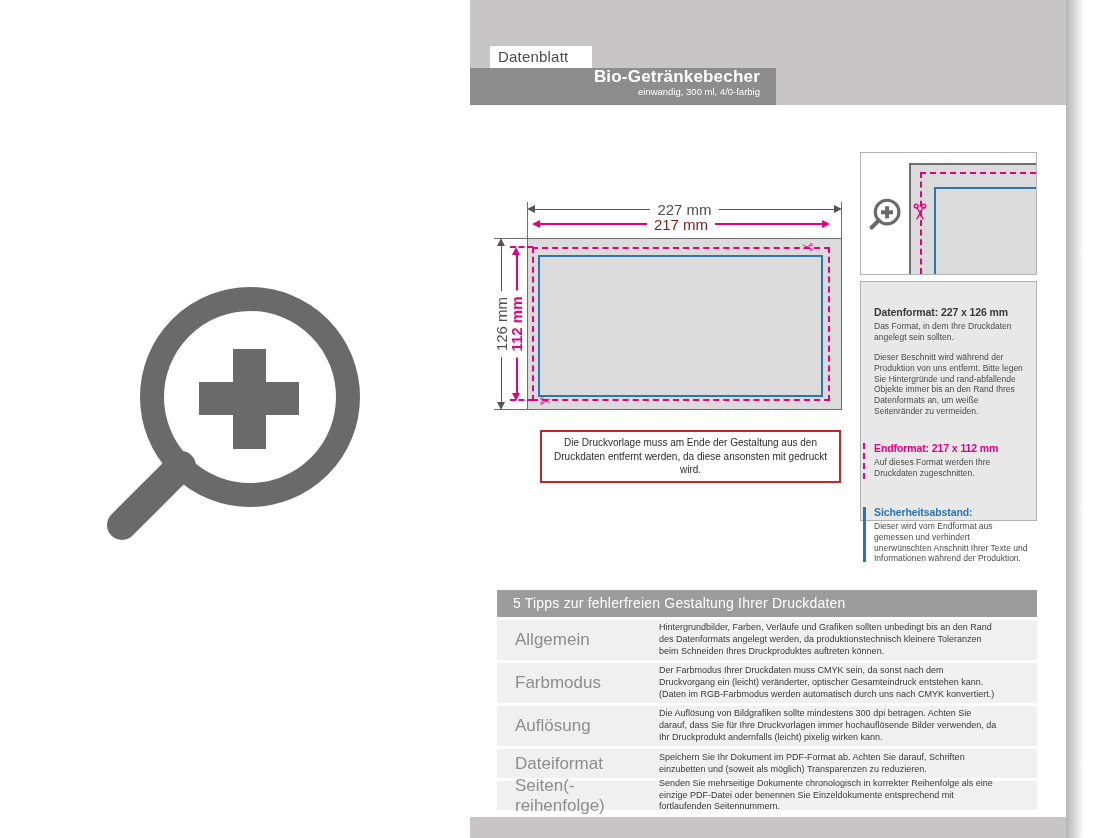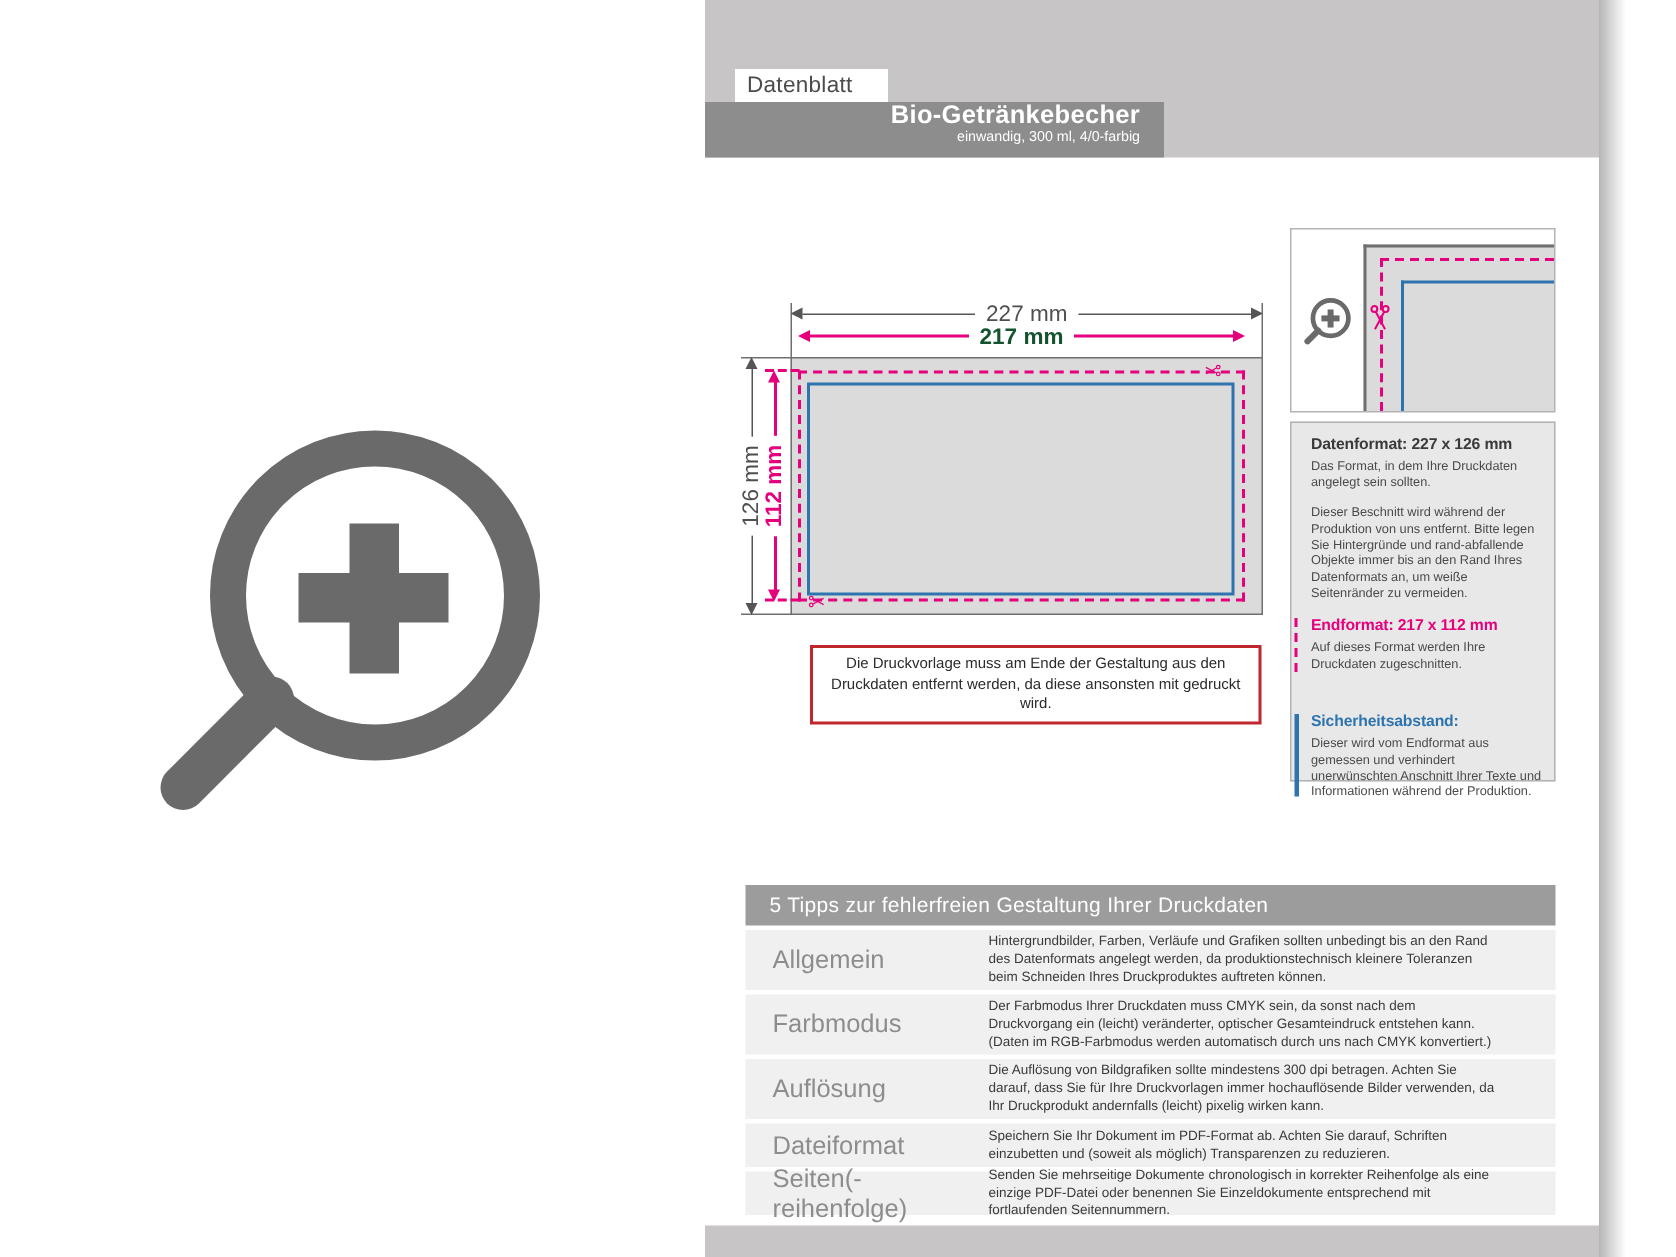--- a/index.html
+++ b/index.html
@@ -41,21 +41,21 @@
                  border:2px solid #2e75b0; }
 
   .hdim { position:absolute; display:flex; align-items:center; height:14px; }
   .hdim .seg { flex:1; height:1px; background:#555555; }
   .hdim .al { width:0;height:0;border-top:4px solid transparent;border-bottom:4px solid transparent;border-right:8px solid #555555; }
   .hdim .ar { width:0;height:0;border-top:4px solid transparent;border-bottom:4px solid transparent;border-left:8px solid #555555; }
   .hdim .lbl { padding:0 7px; font-size:15px; color:#4f4f4f; white-space:nowrap; }
   .hdim.magenta .seg { background:#e5007d; height:2px; }
   .hdim.magenta .al { border-right-color:#e5007d; }
   .hdim.magenta .ar { border-left-color:#e5007d; }
-  .hdim.magenta .lbl { color:#14532d; font-weight:bold; }
+  .hdim.magenta .lbl { color:#7f1d1d; font-weight:normal; }
   #dim-227 { left:527px; top:202px; width:315px; }
   #dim-217 { left:532px; top:217px; width:298px; }
 
   .vdim { position:absolute; width:14px; }
   .vdim .vline { position:absolute; left:6.5px; top:6px; bottom:6px; width:1px; background:#555555; }
   .vdim .au { position:absolute; top:0; left:3px; width:0;height:0;
               border-left:4px solid transparent;border-right:4px solid transparent;border-bottom:8px solid #555555; }
   .vdim .ad { position:absolute; bottom:0; left:3px; width:0;height:0;
               border-left:4px solid transparent;border-right:4px solid transparent;border-top:8px solid #555555; }
   .vdim .vlbl { position:absolute; top:50%; left:50%; transform:translate(-50%,-50%) rotate(-90deg);
@@ -83,26 +83,26 @@
                    background:#dcdbdb; border-left:2px solid #6f6f6f; border-top:2px solid #6f6f6f; }
   #detail-dashed { position:absolute; left:59px; top:19px; right:0; bottom:0;
                    border-left:2px dashed #e5007d; border-top:2px dashed #e5007d; }
   #detail-blue   { position:absolute; left:73px; top:34px; right:0; bottom:0;
                    border-left:2px solid #2e75b0; border-top:2px solid #2e75b0; }
   #mag-small { position:absolute; left:8px; top:44px; width:32px; height:35px; color:#6a6a6a; }
   #detail-scissors { position:absolute; left:50px; top:49px; width:18px; height:20px; color:#e5007d; }
 
   
   #panel { position:absolute; left:860px; top:281px; width:177px; height:240px;
-           background:#e9e8e8; border:1px solid #b3b2b2; padding:8px 8px 8px 0; }
+           background:#e9e8e8; border:1px solid #b3b2b2; padding:24px 8px 8px 0; }
   .sec { position:relative; padding-left:13px; }
   .sec-title { font-size:10.5px; font-weight:bold; color:#3a3a3a; margin-bottom:3px; letter-spacing:-.1px; }
   .sec-body  { font-size:8.5px; line-height:1.28; color:#4a4a4a; }
   .sec-body + .sec-body { margin-top:9px; }
-  #sec-end { margin-top:10px; }
+  #sec-end { margin-top:25px; }
   #sec-end .sec-title { color:#e5007d; }
   #sec-safe { margin-top:27px; }
   #sec-safe .sec-title { color:#2e75b0; }
   .secline-dashed { position:absolute; left:2px; top:1px; bottom:0; width:0; border-left:2px dashed #e5007d; }
   .secline-solid  { position:absolute; left:2px; top:1px; bottom:2px; width:3px; background:#2e75b0; }
 
   
   #tips { position:absolute; left:497px; top:590px; width:540px; }
   #tips-header { height:27px; background:#9d9c9c; color:#ffffff; font-size:14px;
                  line-height:27px; padding-left:16px; letter-spacing:.2px; }

